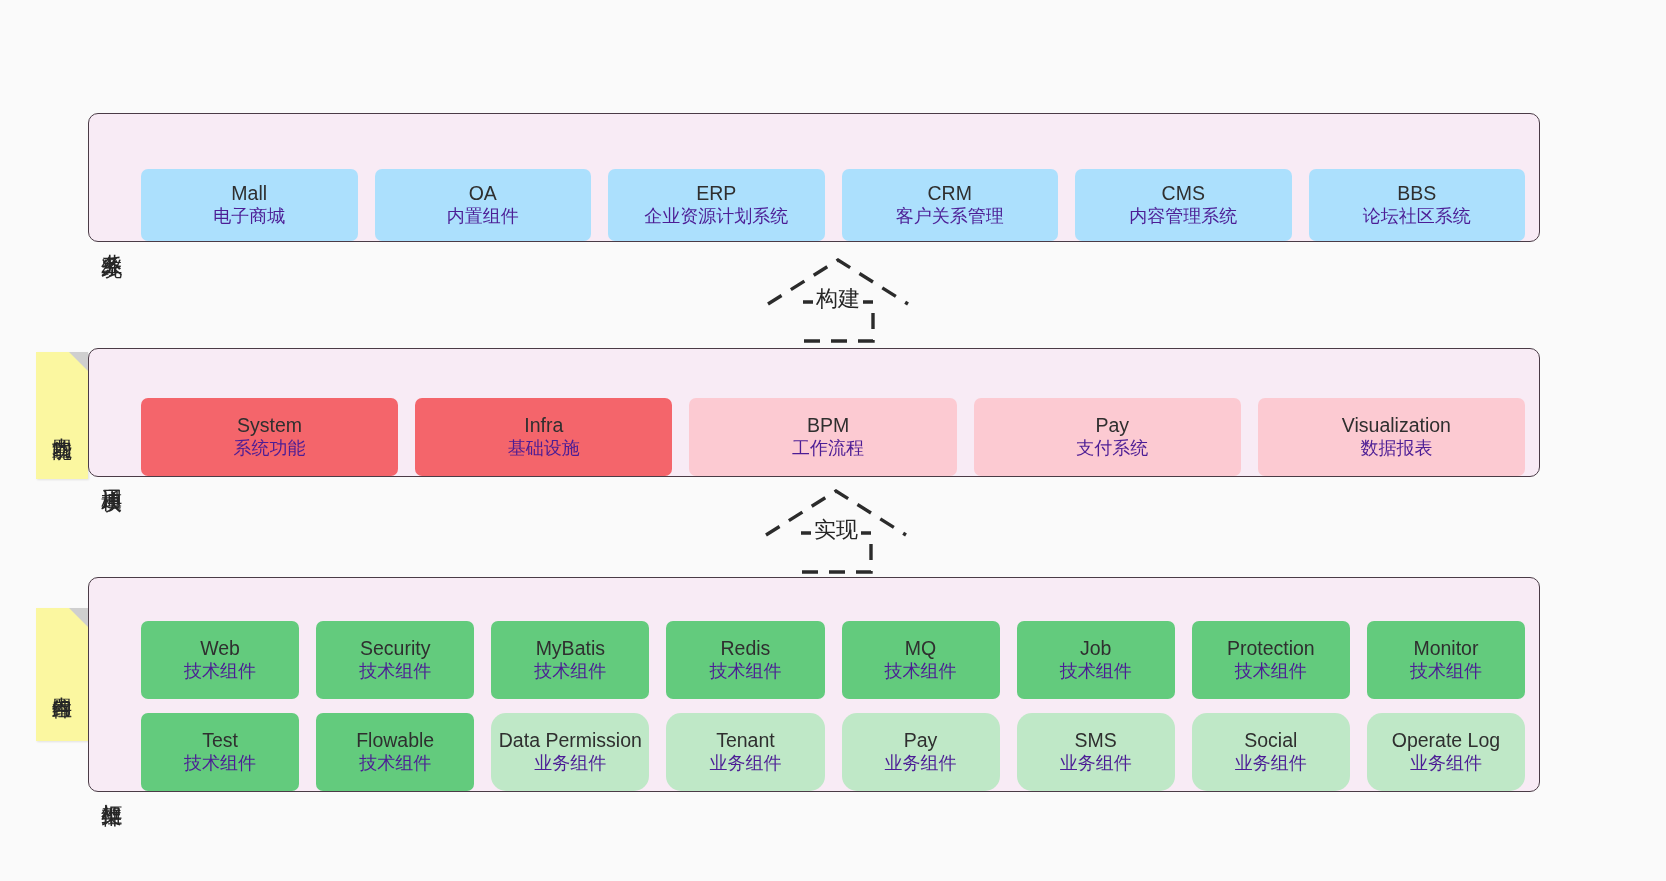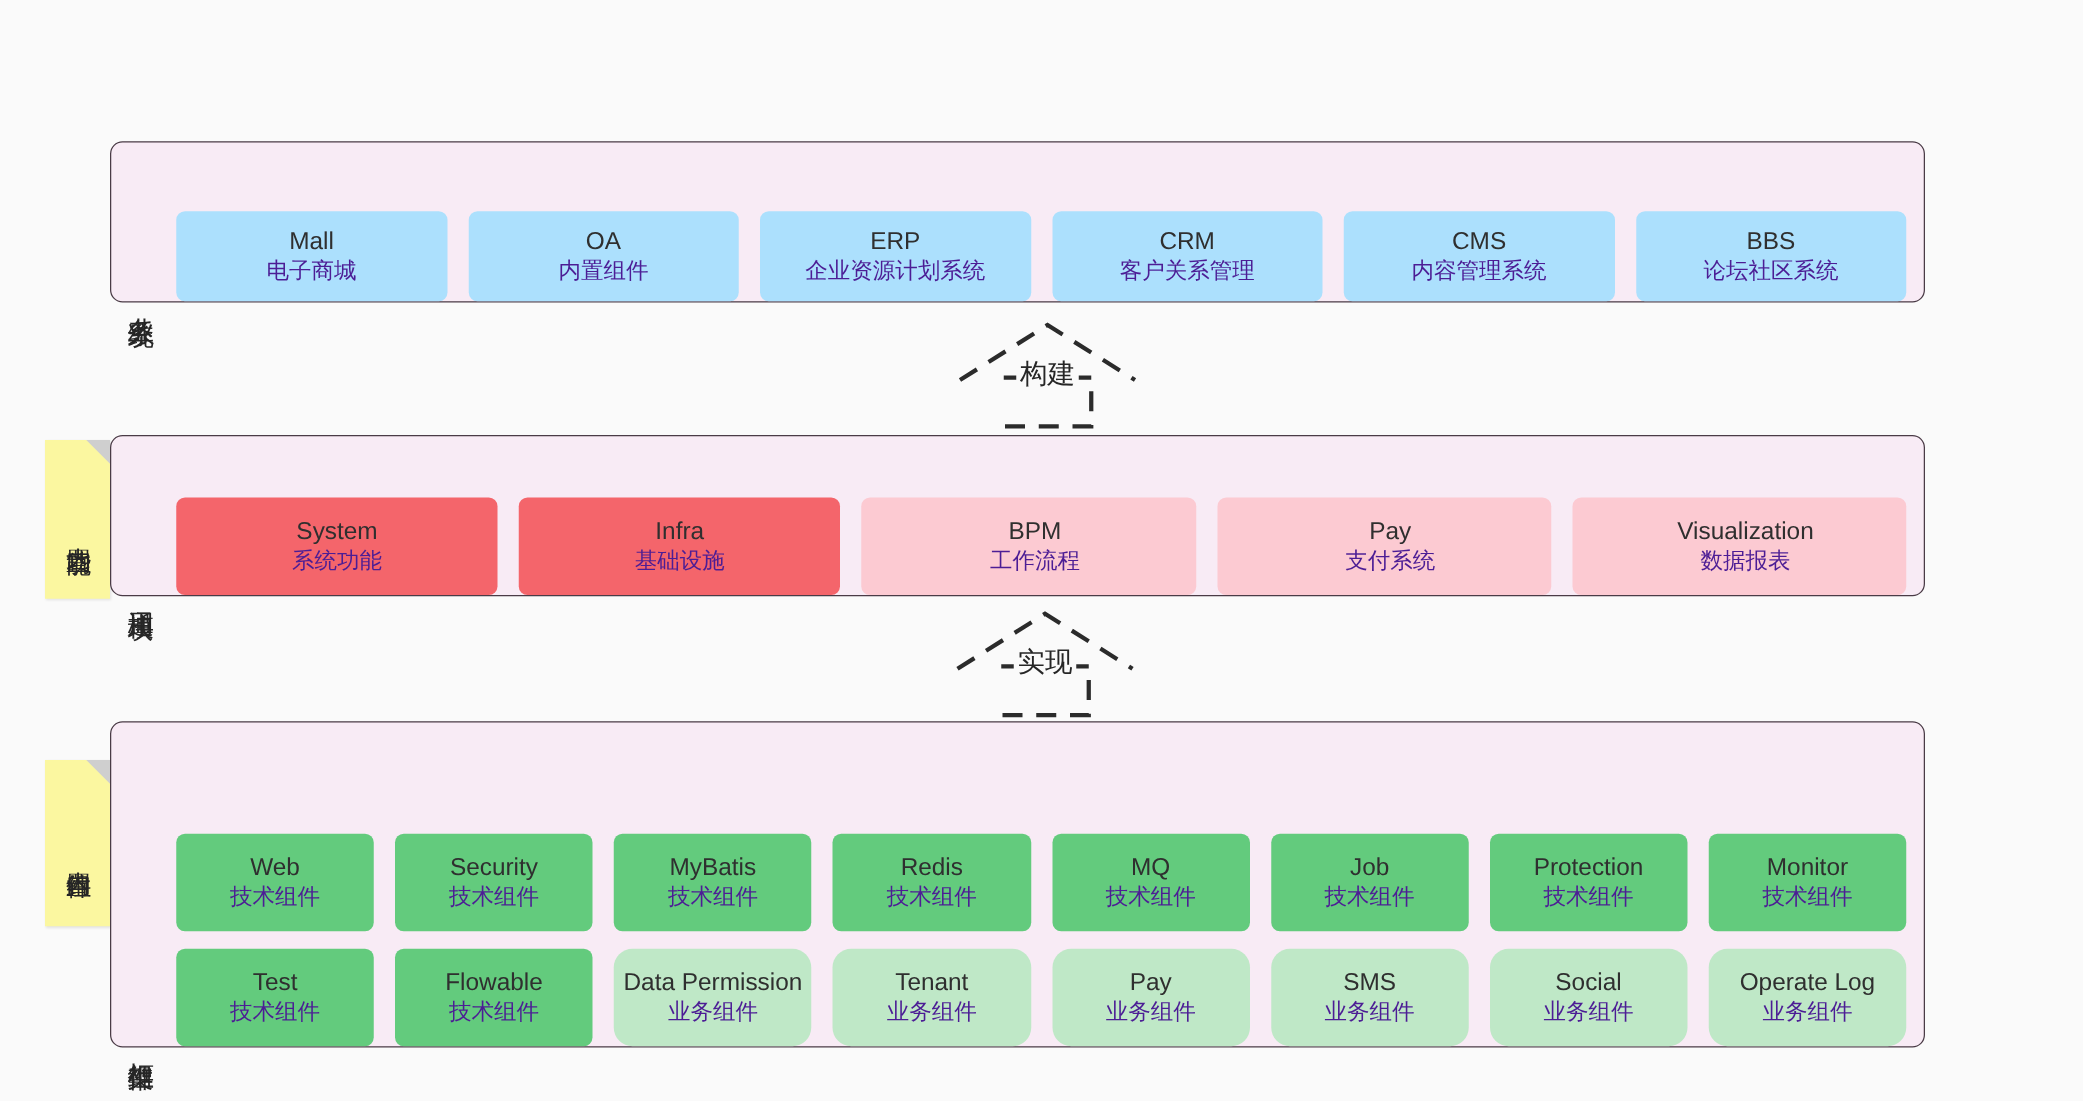--- a/index.html
+++ b/index.html
@@ -88,21 +88,21 @@
   .c-green      { background: #63cb7d; }
   .c-lightgreen { background: #bfe8c7; border-radius: 15px; }
 
   
   #layer-business  { left: 88px;  top: 113px; width: 1452px; height: 129px; }
   #layer-business .card { height: 72px; }
 
   #layer-common    { left: 88px;  top: 348px; width: 1452px; height: 129px; }
   #layer-common .card { height: 78px; }
 
-  #layer-framework { left: 88px;  top: 577px; width: 1452px; height: 261px; }
+  #layer-framework { left: 88px;  top: 577px; width: 1452px; height: 215px; }
   #layer-framework .card { height: 78px; }
 
   
   .sticky {
     position: absolute;
     width: 52px;
     background: #fbf7a0;
     box-shadow: 1px 1px 2px rgba(0,0,0,0.10);
     display: flex;
     align-items: center;

